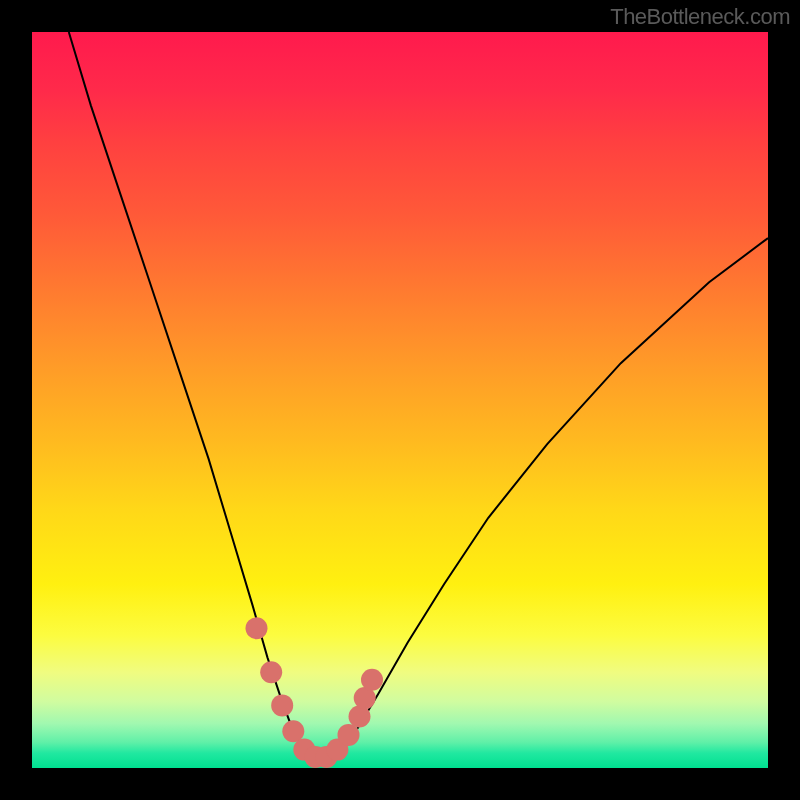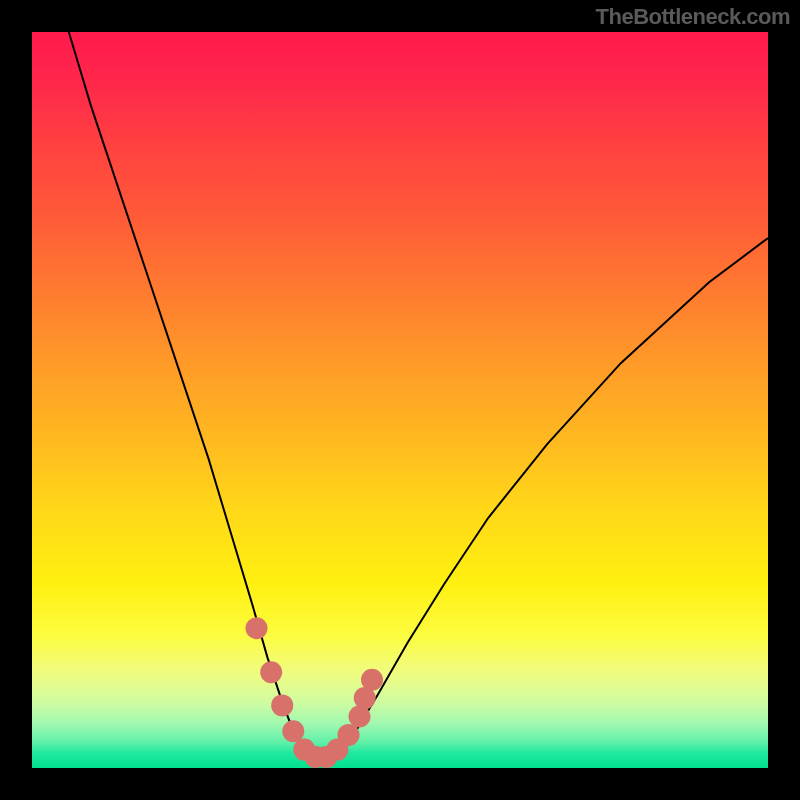--- a/index.html
+++ b/index.html
@@ -9,21 +9,21 @@
     background: #000;
     position: relative;
     font-family: Arial, sans-serif;
     overflow: hidden;
   }
   .watermark {
     position: absolute;
     top: 4px;
     right: 10px;
     font-size: 22px;
-    font-weight: bold;
+    font-weight: normal;
     color: #5a5a5a;
     z-index: 10;
     letter-spacing: -0.5px;
   }
   .plot-area {
     position: absolute;
     left: 32px;
     top: 32px;
     width: 736px;
     height: 736px;

